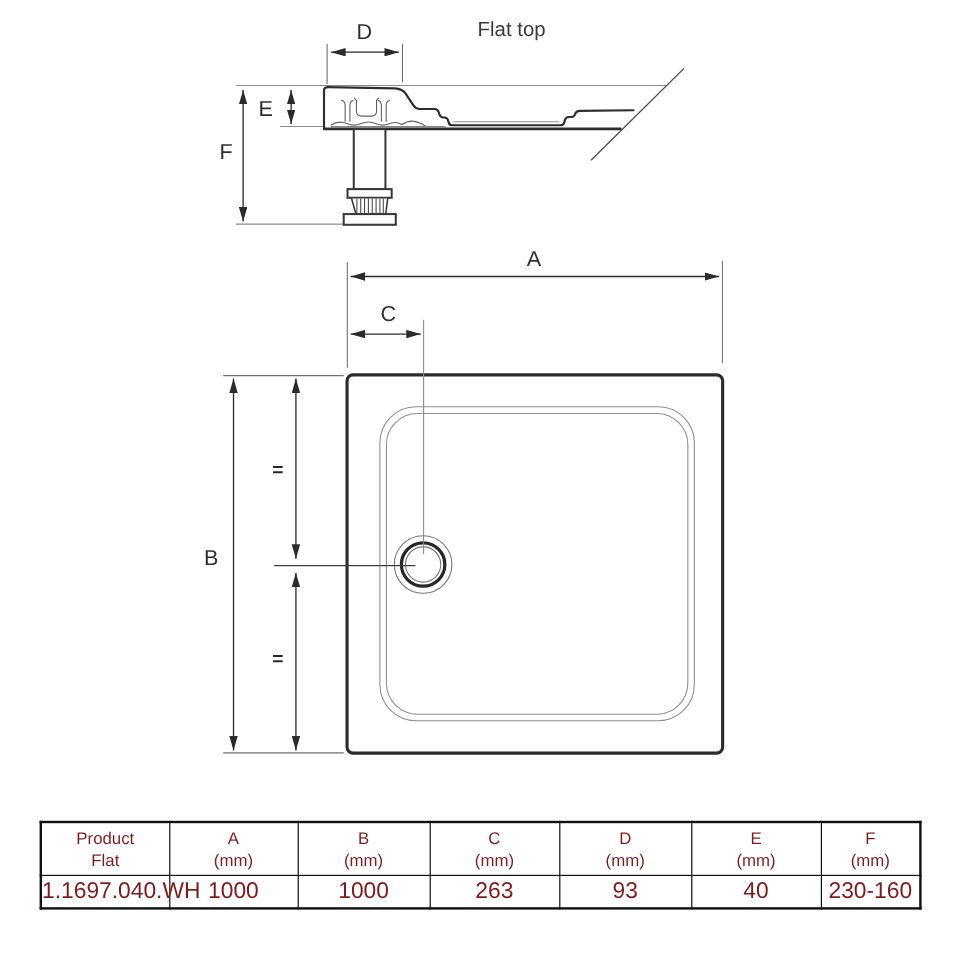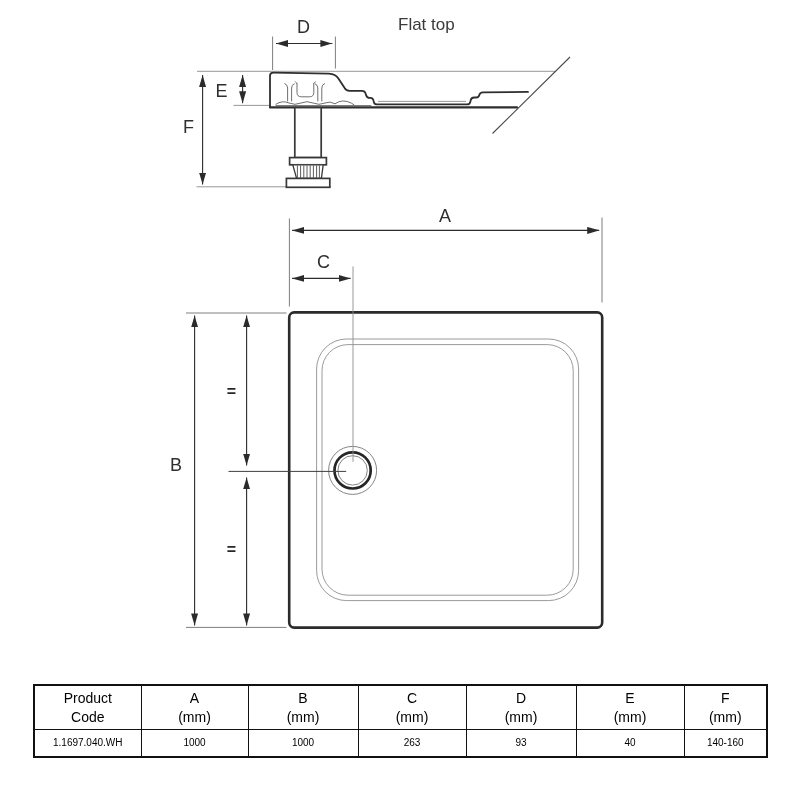--- a/index.html
+++ b/index.html
@@ -20,25 +20,25 @@
   .outline2   { stroke: #2e2e2e; stroke-width: 2.1; fill: none; stroke-linecap: round; }
   .detail     { stroke: #5f5f5f; stroke-width: 0.9; fill: none; stroke-linecap: round; }
   .part       { stroke: #383838; stroke-width: 1.7; fill: #ffffff; }
   .part-thin  { stroke: #383838; stroke-width: 1.3; fill: #ffffff; }
 
   table.spec {
     position: absolute; left: 33px; top: 684px;
     width: 733px; border-collapse: collapse; table-layout: fixed;
     border: 2px solid #111111;
     font-family: "Liberation Sans", sans-serif;
-    color: #000000; text-align: center;
+    color: #7f1d1d; text-align: center;
   }
   table.spec th, table.spec td { border: 1.5px solid #111111; font-weight: 400; vertical-align: middle; }
   table.spec th { font-size: 14px; line-height: 19px; padding: 3px 0 2px 0; height: 44px; }
-  table.spec td { font-size: 10px; height: 27px; padding: 1px 0; }
+  table.spec td { font-size: 19px; height: 27px; padding: 1px 0; }
 </style>
 </head>
 <body>
 
 <div class="page">
 
   <svg class="drawing" width="800" height="676" viewBox="0 0 800 676">
     <defs>
       <marker id="ah" viewBox="0 0 12 7" markerWidth="12" markerHeight="7" refX="12" refY="3.5" orient="auto-start-reverse" markerUnits="userSpaceOnUse">
         <path d="M0,0 L12,3.5 L0,7 Z" fill="#2b2b2b"></path>
@@ -143,21 +143,21 @@
         <col style="width:110px">
       <col style="width:108px">
         <col style="width:110px">
         <col style="width:108px">
       <col style="width:83px">
     </colgroup>
     <thead>
       <tr>
         <th>
           <span>Product</span><br>
-          <span>Code</span>
+          <span>Flat</span>
         </th>
         <th>
           <span>A</span><br>
           <span>(mm)</span>
         </th>
         <th>
           <span>B</span><br>
           <span>(mm)</span>
         </th>
         <th>
@@ -179,18 +179,18 @@
       </tr>
     </thead>
     <tbody>
       <tr>
         <td>1.1697.040.WH</td>
         <td>1000</td>
         <td>1000</td>
         <td>263</td>
         <td>93</td>
         <td>40</td>
-        <td>140-160</td>
+        <td>230-160</td>
       </tr>
     </tbody>
   </table>
 
 </div>
 
 </body></html>

